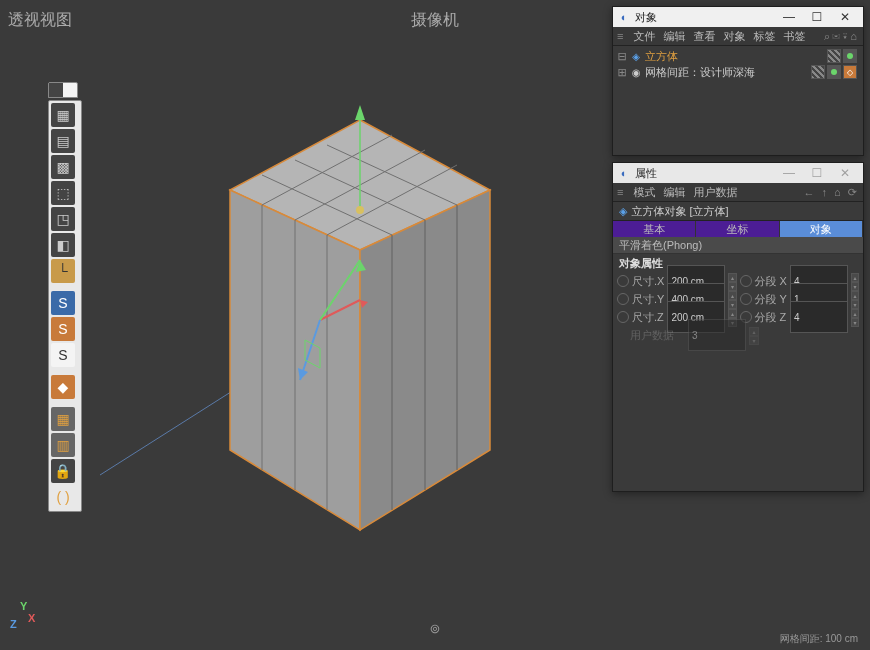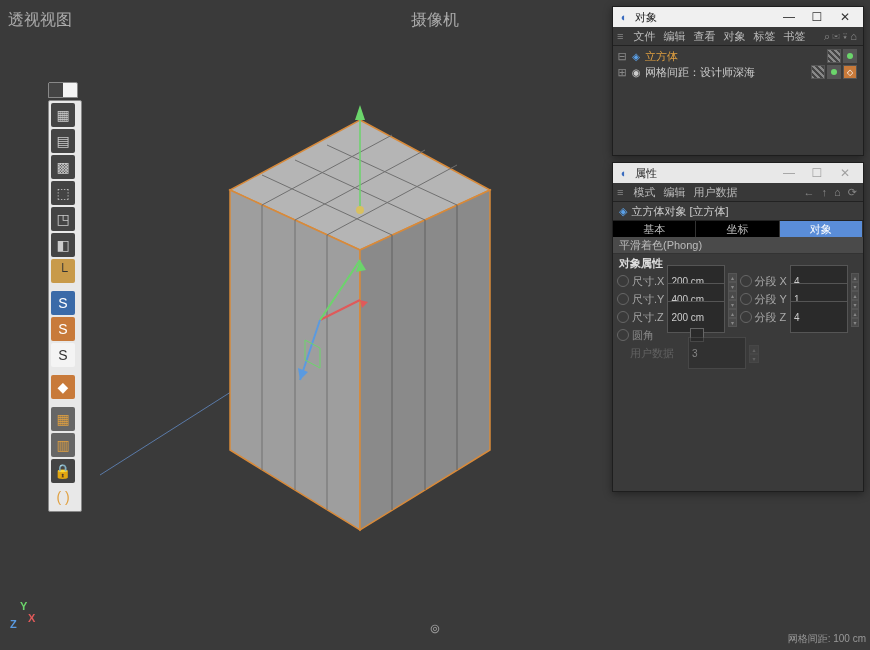--- a/index.html
+++ b/index.html
@@ -1,21 +1,21 @@
 <!DOCTYPE html>
 <html><head>
 <meta charset="utf-8">
 <style>
 html,body{margin:0;padding:0;width:870px;height:650px;background:#3a3a3a;font-family:"Microsoft YaHei",Arial,sans-serif;font-size:11px;color:#aaa;overflow:hidden;position:relative}
 .viewport{position:absolute;left:0;top:0;width:870px;height:650px}
 .vp-label{position:absolute;top:10px;font-size:16px;color:#aaa}
 .vp-left{left:8px}
 .vp-center{left:50%;transform:translateX(-50%)}
 .vp-cam-icon{font-size:13px;color:#999;position:absolute;bottom:14px;left:50%;transform:translateX(-50%)}
-.grid-info{position:absolute;bottom:4px;right:4px;font-size:10px;color:#999}
+.grid-info{position:absolute;bottom:4px;right:12px;font-size:10px;color:#999}
 .axis-gizmo{position:absolute;left:8px;bottom:20px;width:30px;height:30px}
 .axis-gizmo .y{position:absolute;left:12px;top:0;color:#6bd56b;font-weight:bold}
 .axis-gizmo .x{position:absolute;left:20px;top:12px;color:#e05a5a;font-weight:bold}
 .axis-gizmo .z{position:absolute;left:2px;top:18px;color:#5a9ae0;font-weight:bold}
 .cube-svg{position:absolute;left:60px;top:20px}
 
 .tool-col{position:absolute;left:48px;top:82px;width:28px;background:#e8e8e8;border:1px solid #888;border-radius:2px;display:flex;flex-direction:column;gap:2px;padding:2px}
 .tool-col .tool{width:24px;height:24px;border-radius:2px;display:flex;align-items:center;justify-content:center;font-size:14px;color:#333;cursor:pointer}
 .tool.dark{background:#444;color:#ccc}
 .tool.gold{background:#c89a4a}
@@ -51,21 +51,21 @@
 .tag-slot.green{background:#555}
 .tag-slot.green::after{content:"";width:6px;height:6px;background:#6bd56b;border-radius:50%}
 .tag-slot.checker{background:linear-gradient(45deg,#888 25%,#444 25%,#444 50%,#888 50%,#888 75%,#444 75%);background-size:6px 6px}
 .tag-slot.orange{background:#c87a3a}
 .tag-slot.orange::after{content:"◇";color:#fff;font-size:8px}
 
 .attr-head{height:18px;background:#3a3a3a;display:flex;align-items:center;padding:0 6px;gap:4px;font-size:11px;border-bottom:1px solid #222}
 .attr-head .cube-ic{color:#5aa0e8}
 .attr-head .name{color:#ccc}
 .tabrow{display:flex;height:16px;font-size:11px}
-.tabrow .tab{flex:1;display:flex;align-items:center;justify-content:center;background:#000000;color:#bbb;border-right:1px solid #333;cursor:pointer}
+.tabrow .tab{flex:1;display:flex;align-items:center;justify-content:center;background:#4c1d95;color:#bbb;border-right:1px solid #333;cursor:pointer}
 .tabrow .tab.active{background:#5a8dd8;color:#fff}
 .subrow{height:16px;background:#4a4a4a;display:flex;align-items:center;padding:0 6px;font-size:11px;color:#bbb;border-bottom:1px solid #333}
 .section-h{height:18px;display:flex;align-items:center;padding:0 6px;font-size:11px;color:#ddd;font-weight:bold}
 .prop-row{height:18px;display:flex;align-items:center;padding:0 4px;gap:3px;font-size:11px}
 .prop-row .dot{width:10px;height:10px;border:1px solid #666;border-radius:50%;flex-shrink:0}
 .prop-row .lbl{width:40px;color:#aaa}
 .prop-row .lbl-wide{width:55px;color:#888}
 .prop-row input[type=text]{width:50px;height:14px;background:#2a2a2a;border:1px solid #555;color:#ccc;font-size:10px;padding:8px 3px}
 .prop-row .spinner{width:10px;height:16px;display:flex;flex-direction:column}
 .prop-row .spinner div{flex:1;background:#4a4a4a;border:1px solid #555;font-size:6px;color:#888;display:flex;align-items:center;justify-content:center;cursor:pointer}
@@ -271,25 +271,20 @@
         <div>▾</div>
       </div>
     <span class="dot"></span>
     <span class="lbl">分段 Z</span>
     <input type="text" value="4" style="">
     <div class="spinner">
         <div>▴</div>
         <div>▾</div>
       </div>
   </div>
-  <div class="prop-row">
-    <span class="dot"></span>
-    <span class="lbl-wide">圆角</span>
-    <span class="chk"></span>
-  </div>
   <div class="prop-row disabled">
     <span style="width:10px"></span>
     <span class="lbl-wide">用户数据</span>
     <input type="text" disabled="" value="3" style="">
     <div class="spinner">
         <div>▴</div>
         <div>▾</div>
       </div>
   </div>
 </div>

